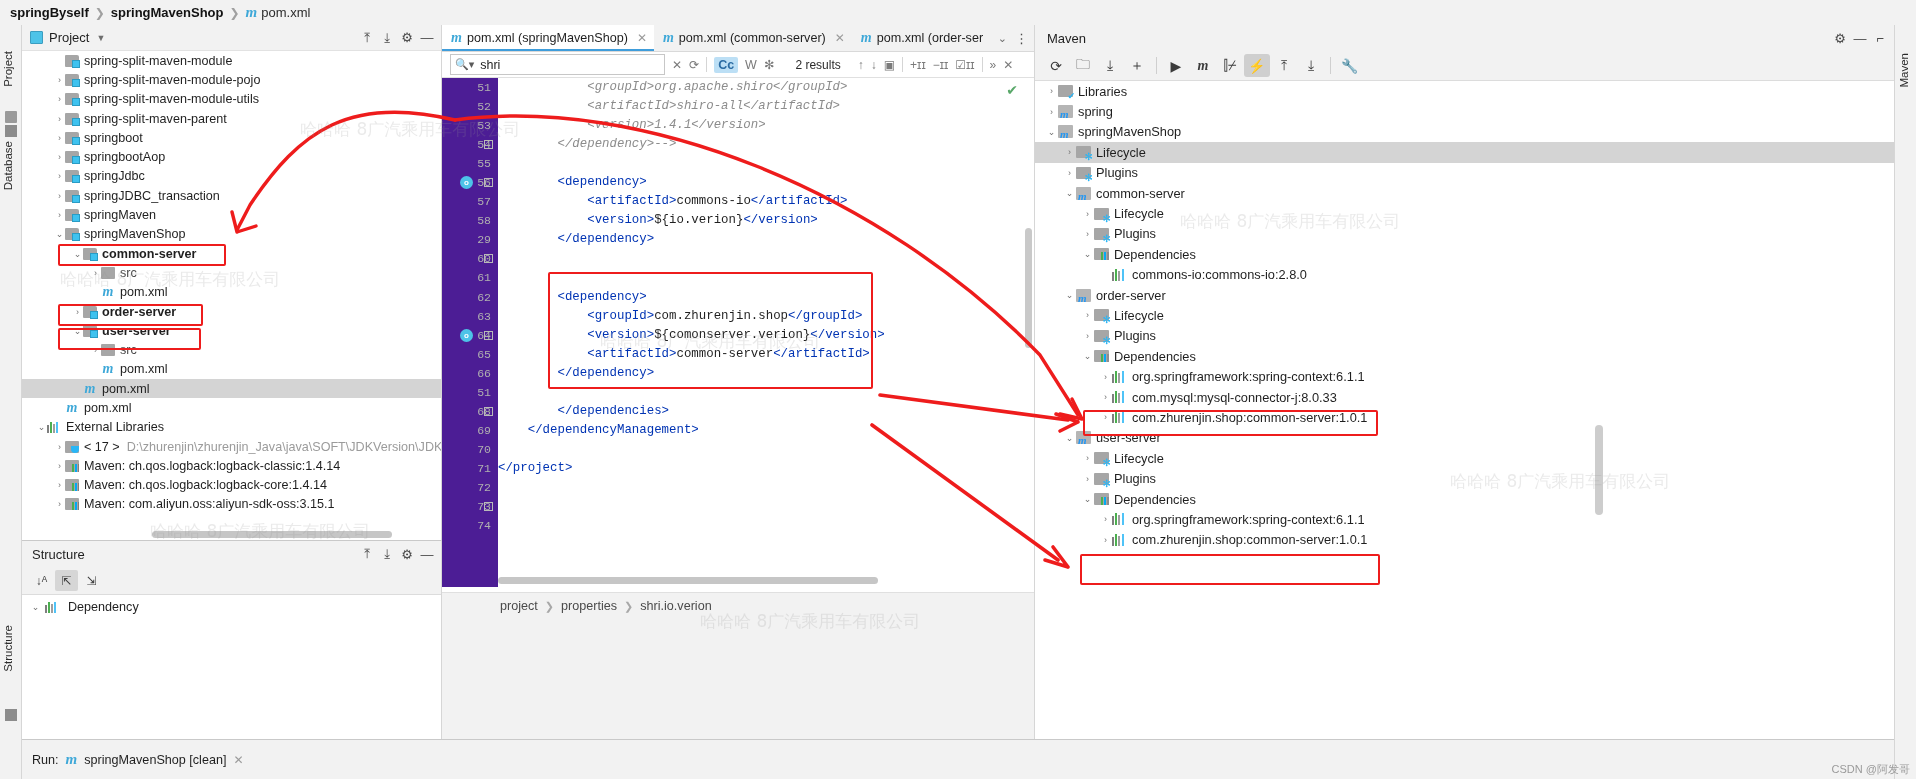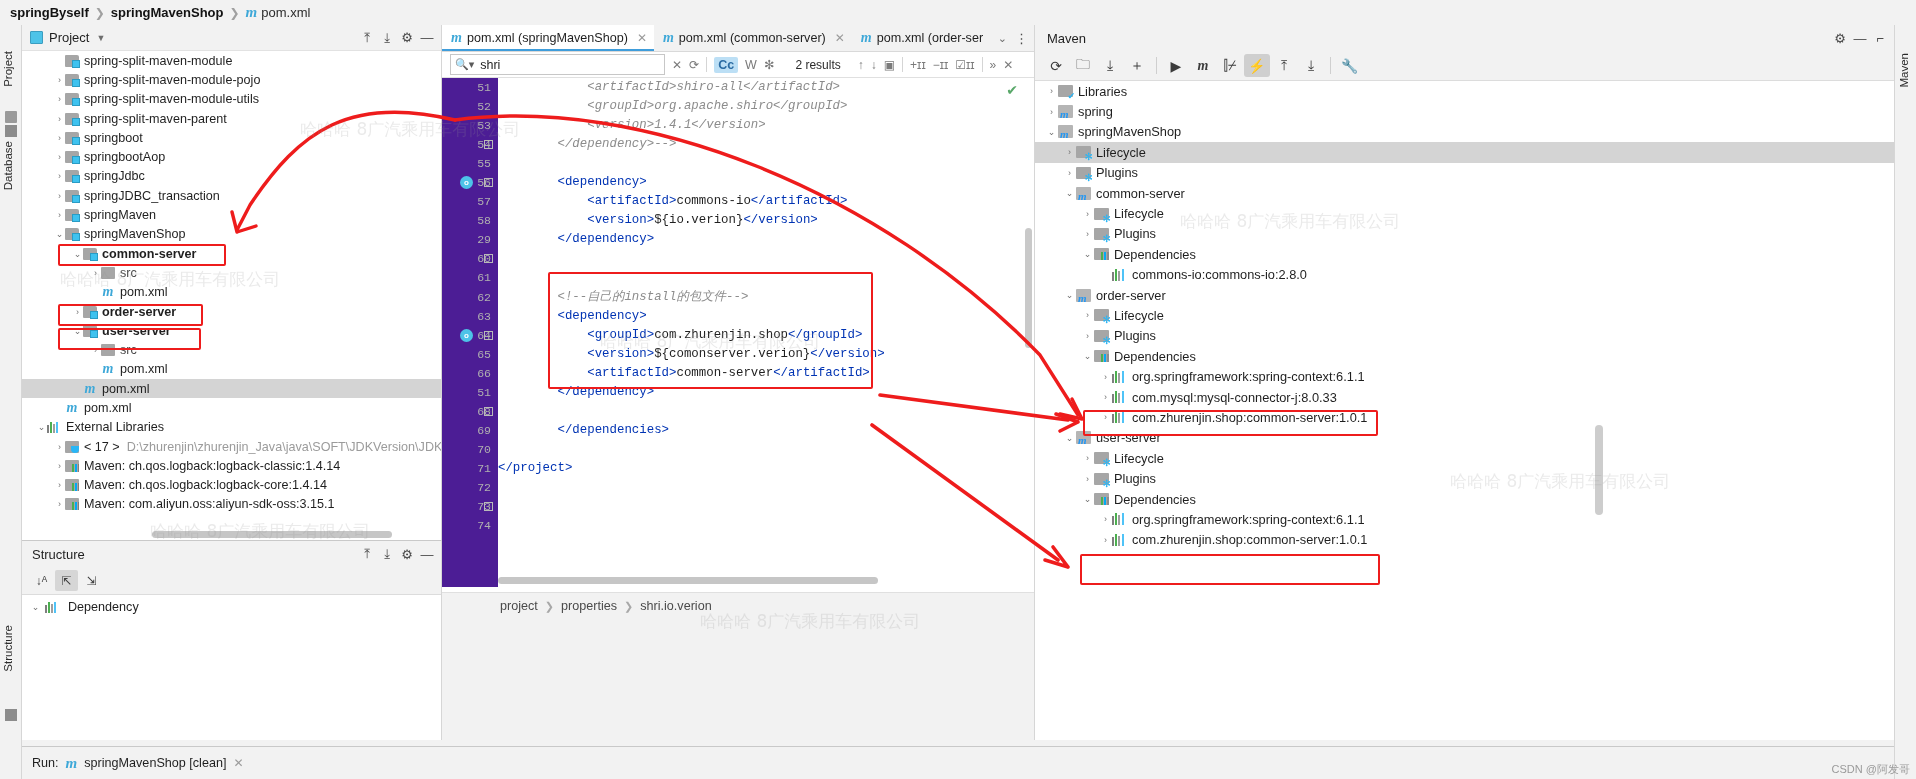--- a/index.html
+++ b/index.html
@@ -291,21 +291,21 @@
   .rightstrip {
     position: absolute; right: 0; top: 25px; width: 22px; height: 754px;
     background: #f2f2f2; border-left: 1px solid #d6d6d6;
   }
   .vtab.maven-r {
     top: 28px; left: 3px;
   }
 
   
   .runbar {
-    position: absolute; left: 22px; bottom: 0; width: 1872px; height: 33px;
+    position: absolute; left: 22px; bottom: 0; width: 1872px; height: 40px;
     background: #f2f2f2; border-top: 1px solid #c9c9c9;
     display: flex; align-items: center; padding-left: 10px; gap: 7px;
   }
   .runlabel { font-size: 12.6px; color: #1f1f1f; }
   .struct-row {
     height: 24px; display: flex; align-items: center; padding-left: 8px;
     font-size: 12.6px; gap: 4px;
   }
 
   
@@ -601,39 +601,39 @@
           <span class="fold" style="top: 328.85px;">−</span>
           <div class="gline">69</div>
           <div class="gline">70</div>
           <div class="gline">71</div>
           <div class="gline">72</div>
           <div class="gline">73</div>
           <span class="fold" style="top: 424.1px;">−</span>
           <div class="gline">74</div>
         </div>
       <div class="codecol" id="code-lines">
+          <div class="cline"><span class="cmt">            &lt;groupId&gt;org.apache.shiro&lt;/groupId&gt;</span></div>
           <div class="cline"><span class="cmt">            &lt;artifactId&gt;shiro-all&lt;/artifactId&gt;</span></div>
-          <div class="cline"><span class="cmt">            &lt;groupId&gt;org.apache.shiro&lt;/groupId&gt;</span></div>
           <div class="cline"><span class="cmt">            &lt;version&gt;1.4.1&lt;/version&gt;</span></div>
           <div class="cline"><span class="cmt">        &lt;/dependency&gt;--&gt;</span></div>
           <div class="cline"></div>
           <div class="cline">        <span class="tag">&lt;dependency&gt;</span></div>
           <div class="cline">            <span class="tag">&lt;artifactId&gt;</span>commons-io<span class="tag">&lt;/artifactId&gt;</span></div>
           <div class="cline">            <span class="tag">&lt;version&gt;</span>${io.verion}<span class="tag">&lt;/version&gt;</span></div>
           <div class="cline">        <span class="tag">&lt;/dependency&gt;</span></div>
           <div class="cline"></div>
           <div class="cline"></div>
-          <div class="cline"><span class="cmt">        &lt;!--自己的install的包文件--&gt;</span></div>
           <div class="cline">        <span class="tag">&lt;dependency&gt;</span></div>
           <div class="cline">            <span class="tag">&lt;groupId&gt;</span>com.zhurenjin.shop<span class="tag">&lt;/groupId&gt;</span></div>
           <div class="cline">            <span class="tag">&lt;version&gt;</span>${comonserver.verion}<span class="tag">&lt;/version&gt;</span></div>
           <div class="cline">            <span class="tag">&lt;artifactId&gt;</span>common-server<span class="tag">&lt;/artifactId&gt;</span></div>
           <div class="cline">        <span class="tag">&lt;/dependency&gt;</span></div>
           <div class="cline"></div>
           <div class="cline">        <span class="tag">&lt;/dependencies&gt;</span></div>
+          <div class="cline">    <span class="tag">&lt;/dependencyManagement&gt;</span></div>
           <div class="cline"></div>
           <div class="cline"><span class="tag">&lt;/project&gt;</span></div>
           <div class="cline"></div>
         </div>
       <span class="checkmark">✔</span>
       <div class="editor-vscroll"></div>
       <div class="editor-scroll-h"></div>
     </div>
 
     <div class="bcrumbbar">

